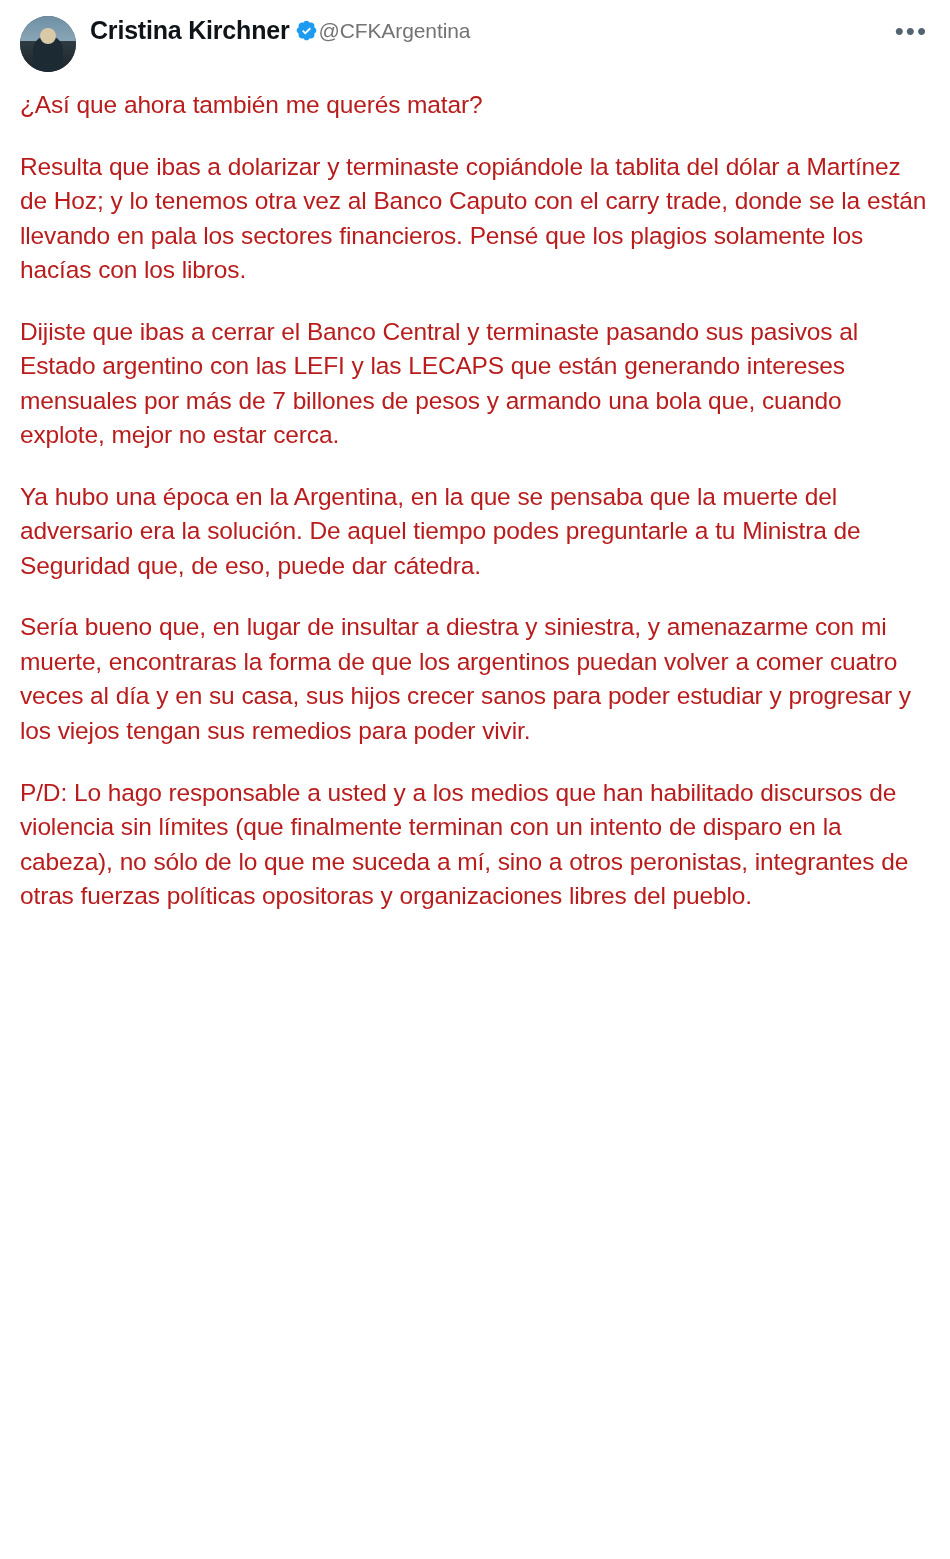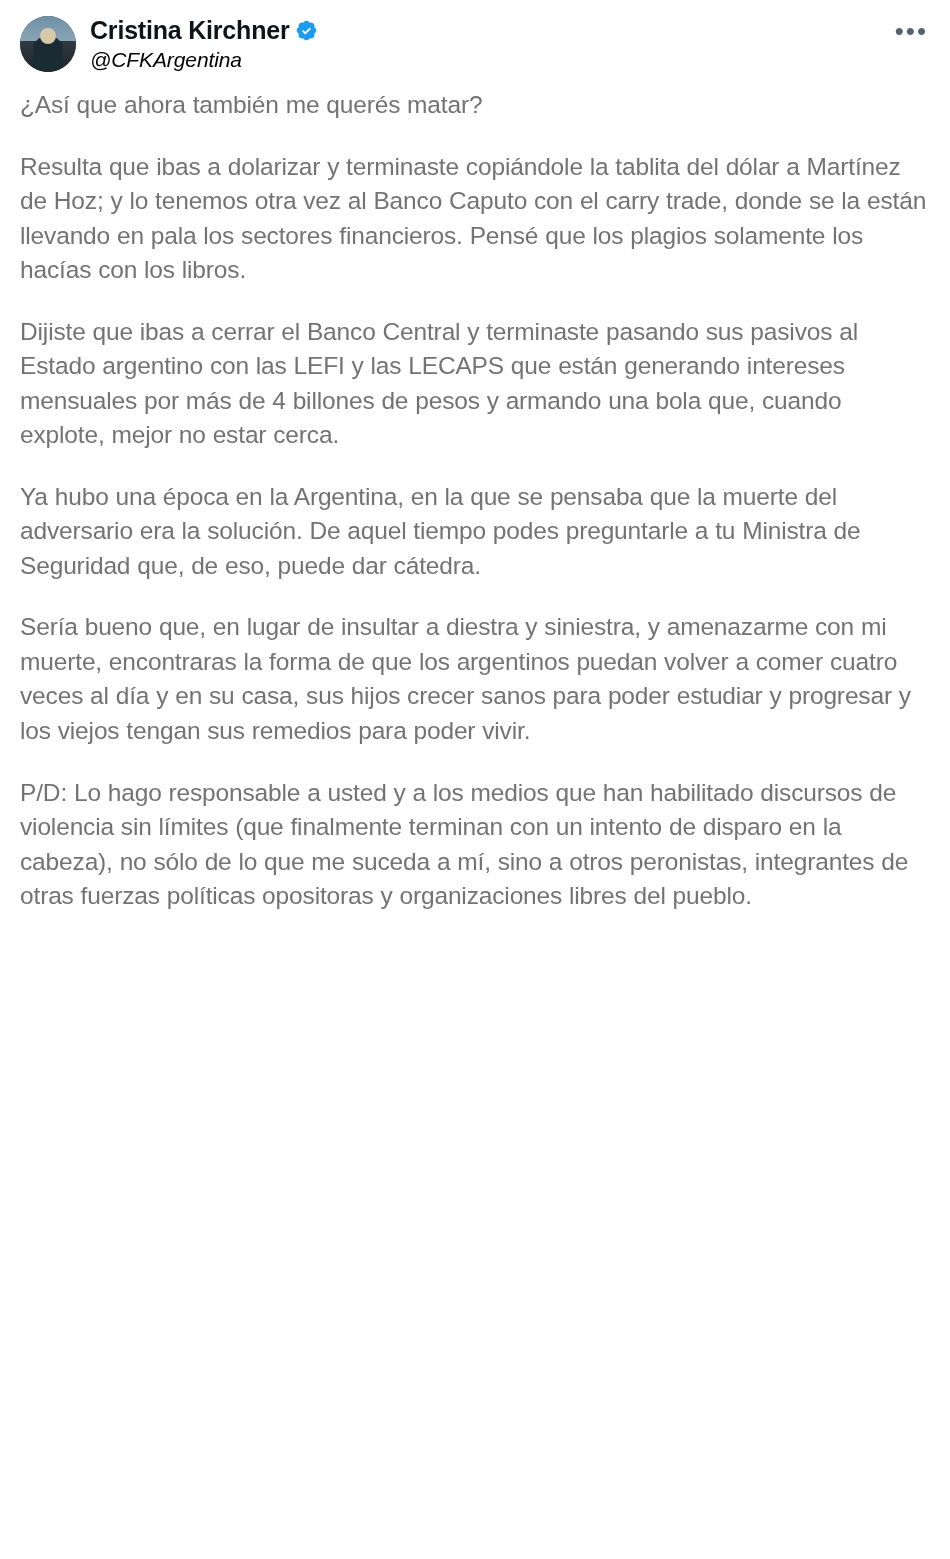--- a/index.html
+++ b/index.html
@@ -62,21 +62,21 @@
     left: 50%;
     top: 12px;
     width: 16px;
     height: 16px;
     transform: translateX(-50%);
     border-radius: 50%;
     background: #d8c9a8;
   }
   .name-block {
     display: flex;
-    flex-direction: column;
+    flex-direction: row;
     justify-content: center;
     padding-top: 2px;
   }
   .name-row {
     display: flex;
     align-items: center;
     gap: 6px;
     line-height: 1.15;
   }
   .display-name {
@@ -86,41 +86,40 @@
     letter-spacing: -0.2px;
   }
   .verified-badge {
     width: 23px;
     height: 23px;
     display: inline-block;
     flex: 0 0 23px;
   }
   .handle {
     font-size: 21px;
-    color: #000000;
+    color: #737373;
     margin-top: 3px;
     letter-spacing: -0.1px;
-    font-style: italic;
   }
   .more-menu {
     position: absolute;
     top: 18px;
     right: 22px;
     color: #536471;
     font-size: 26px;
     letter-spacing: 2px;
     line-height: 1;
     cursor: pointer;
     user-select: none;
   }
   .tweet-body {
     margin-top: 16px;
     font-size: 24.5px;
     line-height: 1.41;
-    color: #737373;
+    color: #b91c1c;
     letter-spacing: -0.15px;
     word-spacing: 0.2px;
   }
   .tweet-body p {
     margin: 0 0 27px 0;
   }
   .tweet-body p:last-child {
     margin-bottom: 8px;
   }
 </style>
@@ -148,19 +147,19 @@
           </svg>
         </span>
       </div>
       <div class="handle">@CFKArgentina</div>
     </div>
   </div>
 
   <div class="tweet-body">
     <p>¿Así que ahora también me querés matar?</p>
     <p>Resulta que ibas a dolarizar y terminaste copiándole la tablita del dólar a Martínez de Hoz; y lo tenemos otra vez al Banco Caputo con el carry trade, donde se la están llevando en pala los sectores financieros. Pensé que los plagios solamente los hacías con los libros.</p>
-    <p>Dijiste que ibas a cerrar el Banco Central y terminaste pasando sus pasivos al Estado argentino con las LEFI y las LECAPS que están generando intereses mensuales por más de 4 billones de pesos y armando una bola que, cuando explote, mejor no estar cerca.</p>
+    <p>Dijiste que ibas a cerrar el Banco Central y terminaste pasando sus pasivos al Estado argentino con las LEFI y las LECAPS que están generando intereses mensuales por más de 7 billones de pesos y armando una bola que, cuando explote, mejor no estar cerca.</p>
     <p>Ya hubo una época en la Argentina, en la que se pensaba que la muerte del adversario era la solución. De aquel tiempo podes preguntarle a tu Ministra de Seguridad que, de eso, puede dar cátedra.</p>
     <p>Sería bueno que, en lugar de insultar a diestra y siniestra, y amenazarme con mi muerte, encontraras la forma de que los argentinos puedan volver a comer cuatro veces al día y en su casa, sus hijos crecer sanos para poder estudiar y progresar y los viejos tengan sus remedios para poder vivir.</p>
     <p>P/D: Lo hago responsable a usted y a los medios que han habilitado discursos de violencia sin límites (que finalmente terminan con un intento de disparo en la cabeza), no sólo de lo que me suceda a mí, sino a otros peronistas, integrantes de otras fuerzas políticas opositoras y organizaciones libres del pueblo.</p>
   </div>
 
 </div>
 
 </body></html>

